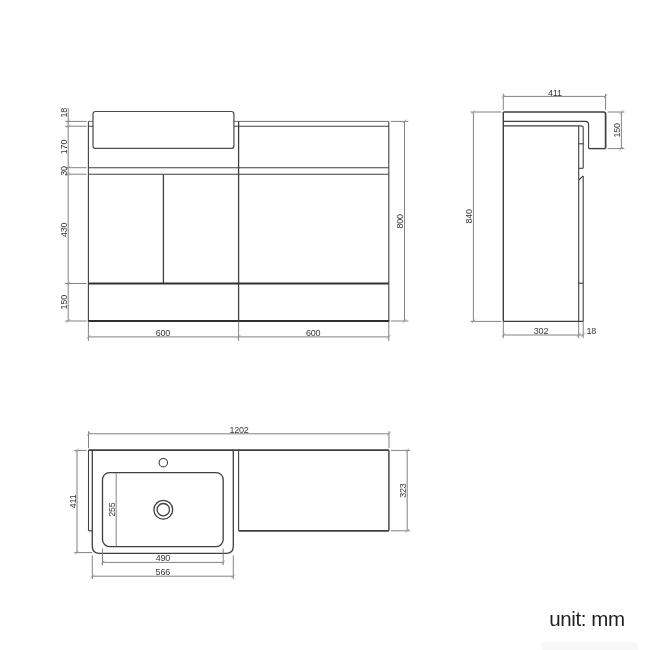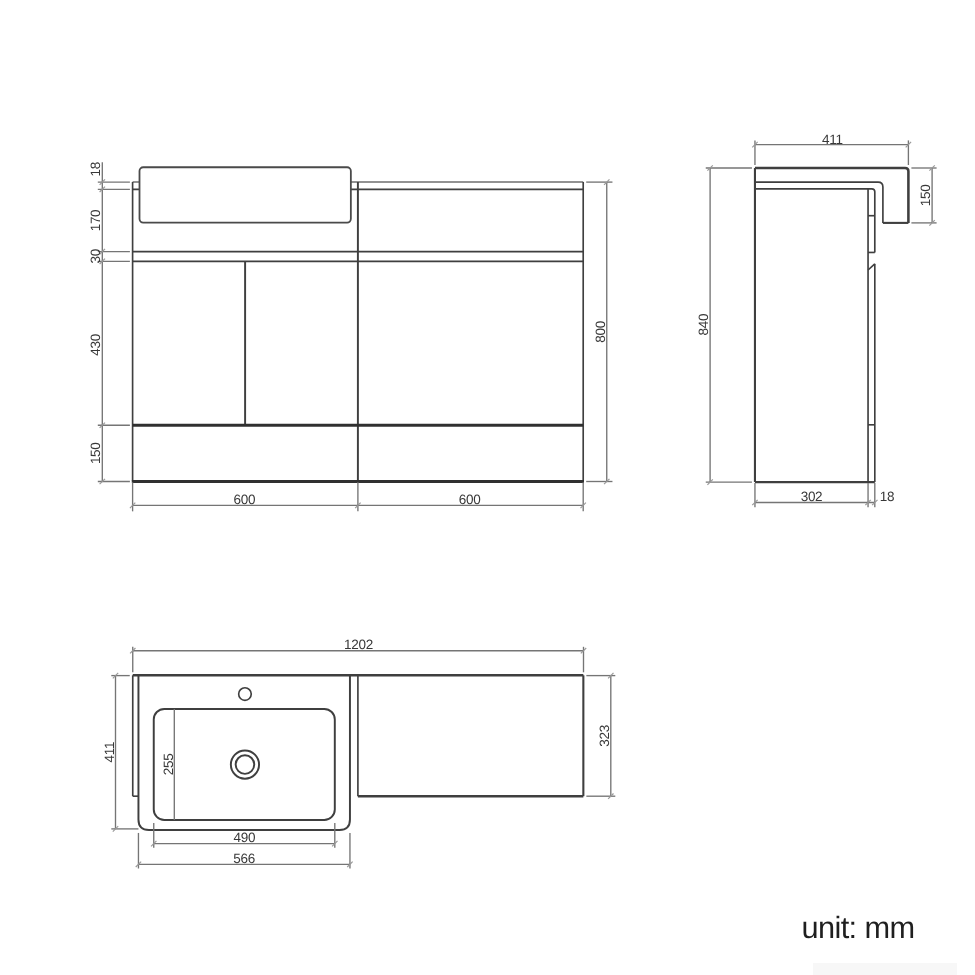--- a/index.html
+++ b/index.html
@@ -1,18 +1,18 @@
 <!DOCTYPE html>
 <html><head>
 <meta charset="utf-8">
 <style>
   html,body{margin:0;padding:0;background:#ffffff;}
   .page{width:650px;height:650px;position:relative;filter:blur(0.28px);font-family:"Liberation Sans",sans-serif;}
   svg text{font-family:"Liberation Sans",sans-serif;fill:#383838;font-size:9px;letter-spacing:-0.2px;}
-  .unit{position:absolute;left:527px;top:609px;width:90px;text-align:center;font-size:20.5px;letter-spacing:-0.4px;line-height:1;color:#1f1f1f;font-family:"Liberation Sans",sans-serif;}
+  .unit{position:absolute;left:542px;top:609px;width:90px;text-align:center;font-size:20.5px;letter-spacing:-0.4px;line-height:1;color:#1f1f1f;font-family:"Liberation Sans",sans-serif;}
 </style>
 </head>
 <body>
 <div class="page">
 <svg width="650" height="650" viewBox="0 0 650 650">
   <rect x="0" y="0" width="650" height="650" fill="#ffffff"></rect>
   <rect x="542" y="642" width="96" height="8" fill="#f7f7f7"></rect>
 
   <g stroke="#3f3f3f" stroke-width="1.1" fill="none">
 

